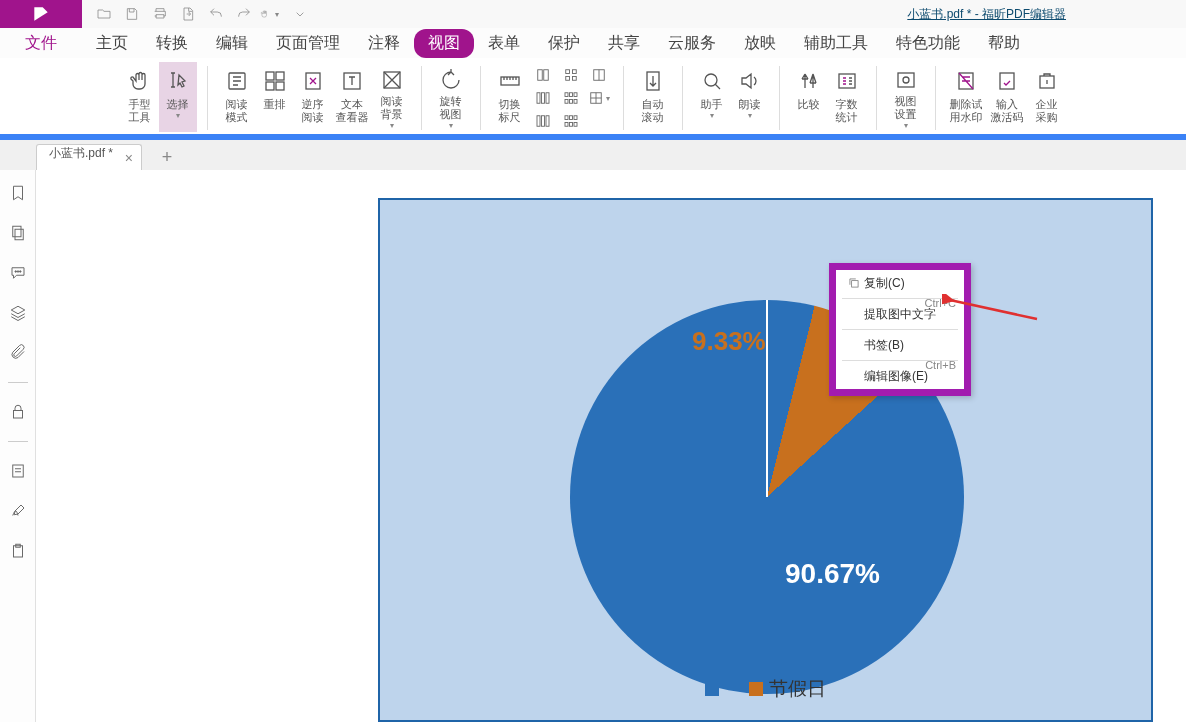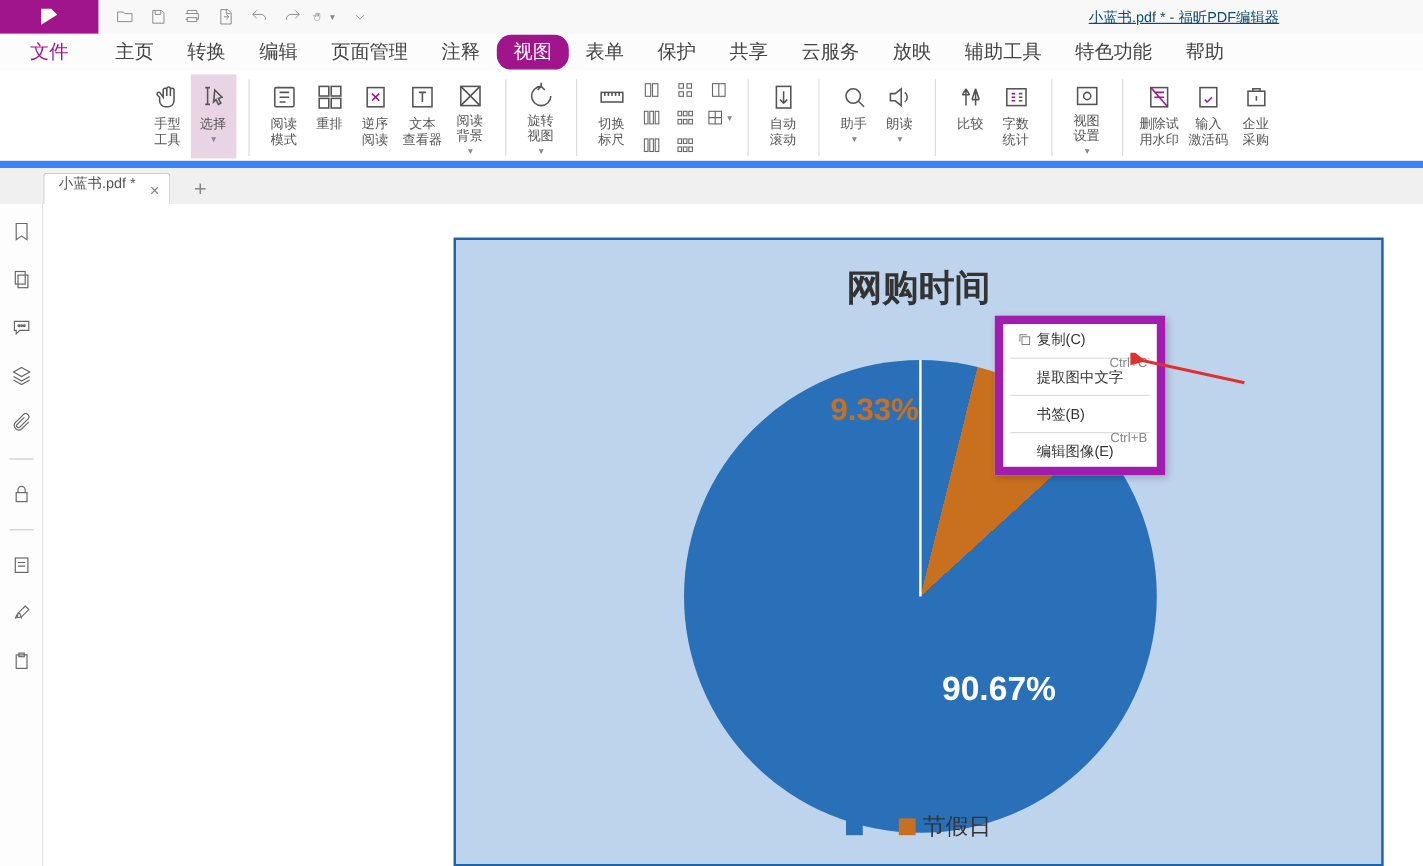--- a/index.html
+++ b/index.html
@@ -480,21 +480,20 @@
     <div class="si">
         <svg viewBox="0 0 24 24">
           <rect x="6" y="5" width="12" height="15"></rect>
           <rect x="9" y="3" width="6" height="4"></rect>
         </svg>
       </div>
   </div>
 
   <div class="doc">
     <div class="page">
-      <div class="ctitle">网购时间</div>
       <div class="pie"></div>
       <div class="wlbl">9.33%</div>
       <div class="plbl">90.67%</div>
       <svg style="position:absolute;left:373px;top:100px;pointer-events:none" width="30" height="200">
           <line x1="14" y1="0" x2="14" y2="197" stroke="#fff" stroke-width="2"></line>
         </svg>
       <div class="legend">
         <span>
             <i class="lsw" style="background:#2a70b8"></i>
           </span>

